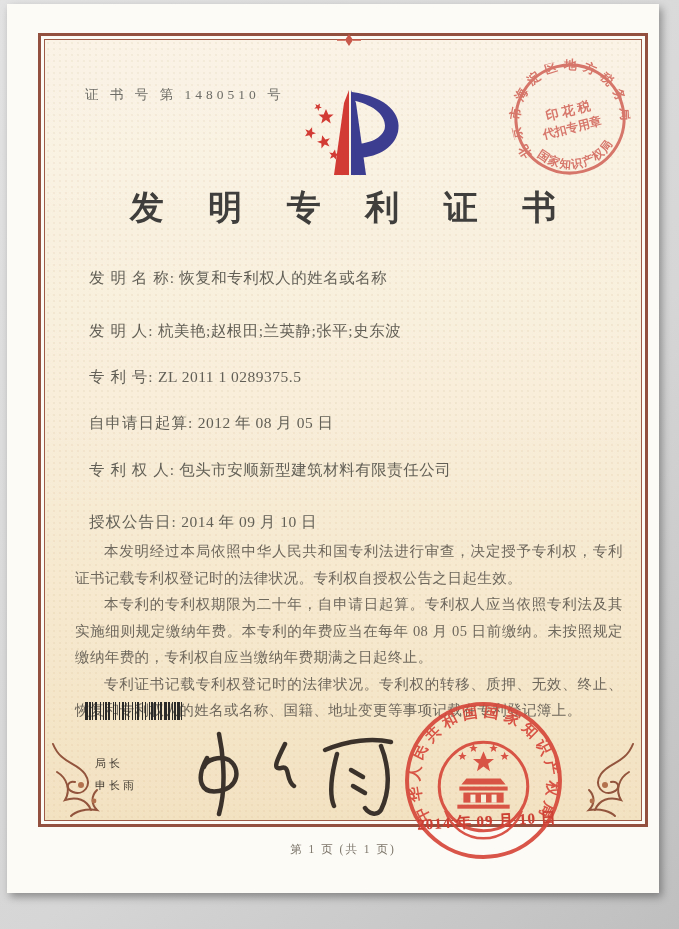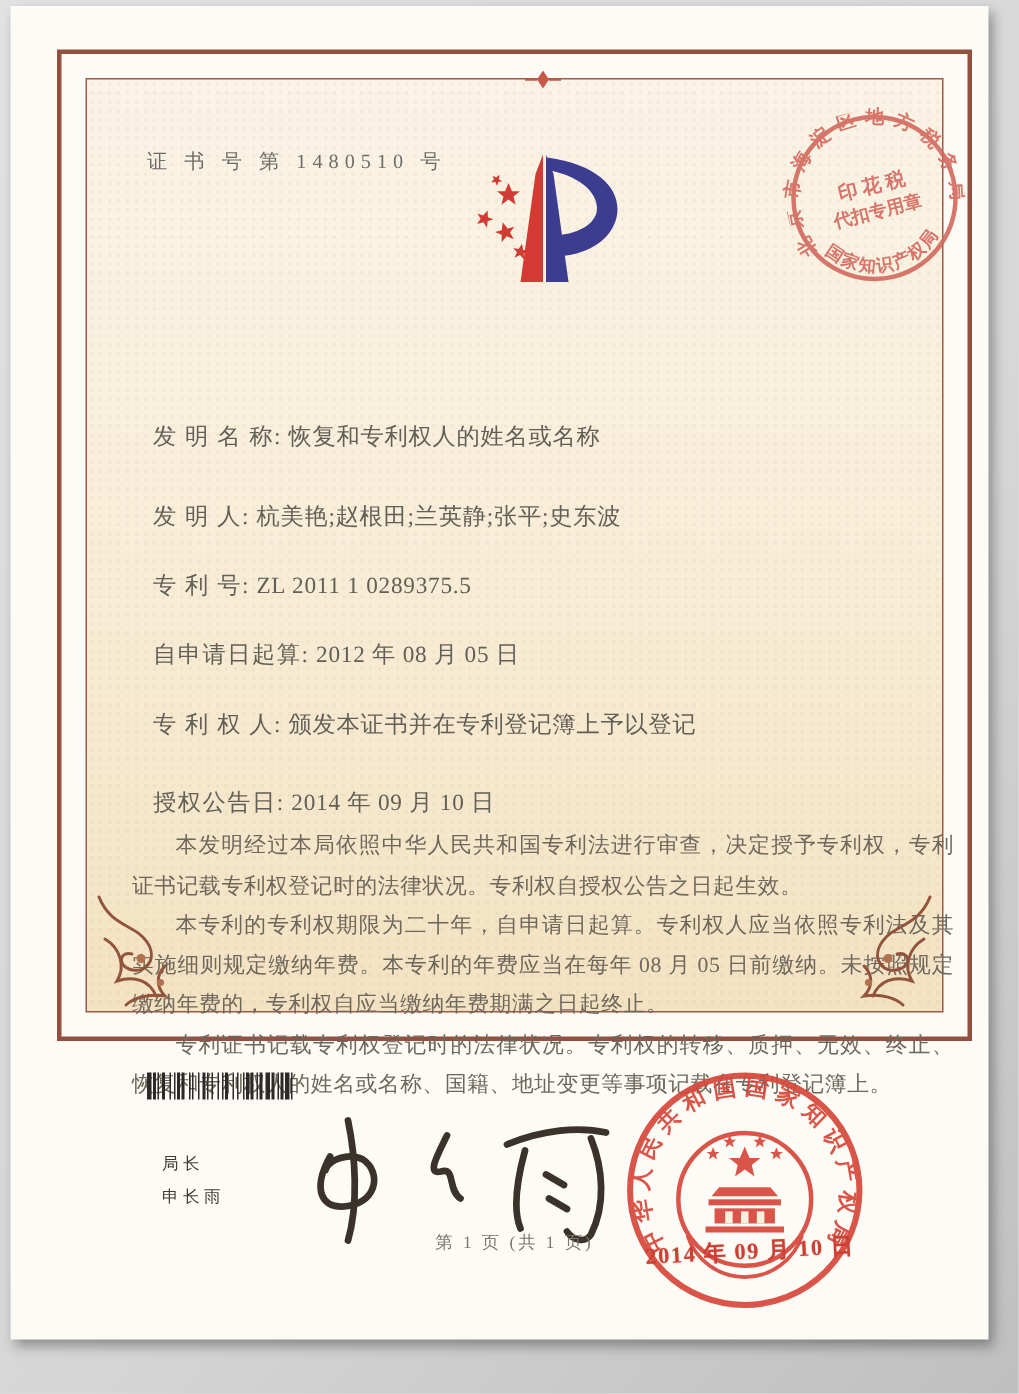--- a/index.html
+++ b/index.html
@@ -4,22 +4,22 @@
 <style>
   * { margin:0; padding:0; box-sizing:border-box; }
   html,body { width:679px; height:929px; overflow:hidden; background:#cfcfcf; }
   body { font-family:"Liberation Serif","DejaVu Serif",serif; position:relative; }
 
   .photo-bg { position:absolute; inset:0; background:linear-gradient(135deg,#e3e3e3 0%,#d6d6d6 60%,#bfbfbf 100%); }
 
   .paper { position:absolute; left:7px; top:4px; width:652px; height:889px;
            background:#fdfbf6; box-shadow:3px 4px 8px rgba(0,0,0,.35); }
 
-  .frame-outer { position:absolute; left:31px; top:29px; width:610px; height:661px;
-                 border:3px solid #94503e; padding:16px; }
+  .frame-outer { position:absolute; left:31px; top:29px; width:610px; height:794px;
+                 border:3px solid #94503e; padding:3px; }
   .frame-inner { width:100%; height:100%; border:1px solid #9c5a47;
                  background:
                    radial-gradient(rgba(170,120,60,.07) 1px, transparent 1.2px),
                    linear-gradient(180deg,#faf3e6 0%,#f8eeda 45%,#f5e7cb 80%,#f3e2c2 100%);
                  background-size:6px 6px, 100% 100%;
                  position:relative; }
 
   .cert-no { position:absolute; left:40px; top:46px; font-size:13.5px; letter-spacing:4px;
              color:#6d6c66; }
 
@@ -44,21 +44,21 @@
             letter-spacing:3px; line-height:2.0; }
   .signature { position:absolute; left:128px; top:678px; }
 
   .seal { position:absolute; left:356px; top:658px; }
   .seal-date { position:absolute; left:362px; top:772px; width:160px; text-align:center;
                color:#cc3f33; font-size:15px; font-weight:700; letter-spacing:1px;
                transform:rotate(-3deg); text-shadow:0 0 1px rgba(204,63,51,.4); }
 
   .tax-stamp { position:absolute; left:466px; top:20px; transform:rotate(-14deg); opacity:.88; }
 
-  .footer { position:absolute; left:0; top:768px; width:100%; text-align:center;
+  .footer { position:absolute; left:0; top:802px; width:100%; text-align:center;
             font-size:11.5px; color:#7c766b; letter-spacing:2px; }
 
   .ornament-top { position:absolute; left:284px; top:-8px; }
   .flourish { position:absolute; bottom:2px; }
   .flourish.right { right:2px; }
   .flourish.left { left:2px; transform:scaleX(-1); }
 </style>
 </head>
 <body>
 
@@ -81,41 +81,42 @@
         <path d="M60,7 C96,12 110,30 106,47 C102,64 83,73 64,73 L62,59 C80,59 93,51 93,41 C93,29 80,19 59,15 Z" fill="#3c3c90"></path>
         <g fill="#d23b34">
           <path transform="translate(34,32) scale(0.8)" d="M0,-10 L2.9,-3.1 L9.5,-3.1 L4.2,1.2 L5.9,8.1 L0,3.8 L-5.9,8.1 L-4.2,1.2 L-9.5,-3.1 L-2.9,-3.1 Z"></path>
           <path transform="translate(18,48) scale(0.6) rotate(20)" d="M0,-10 L2.9,-3.1 L9.5,-3.1 L4.2,1.2 L5.9,8.1 L0,3.8 L-5.9,8.1 L-4.2,1.2 L-9.5,-3.1 L-2.9,-3.1 Z"></path>
           <path transform="translate(32,57) scale(0.7) rotate(-15)" d="M0,-10 L2.9,-3.1 L9.5,-3.1 L4.2,1.2 L5.9,8.1 L0,3.8 L-5.9,8.1 L-4.2,1.2 L-9.5,-3.1 L-2.9,-3.1 Z"></path>
           <path transform="translate(42,70) scale(0.55) rotate(10)" d="M0,-10 L2.9,-3.1 L9.5,-3.1 L4.2,1.2 L5.9,8.1 L0,3.8 L-5.9,8.1 L-4.2,1.2 L-9.5,-3.1 L-2.9,-3.1 Z"></path>
           <path transform="translate(26,22) scale(0.4) rotate(30)" d="M0,-10 L2.9,-3.1 L9.5,-3.1 L4.2,1.2 L5.9,8.1 L0,3.8 L-5.9,8.1 L-4.2,1.2 L-9.5,-3.1 L-2.9,-3.1 Z"></path>
         </g>
       </svg>
 
+      <div class="title">发 明 专 利 证 书</div>
 
       <div class="fields">
         <div class="field-row" style="top:0px">
           <span class="field-label">发  明  名  称:</span>
           <span class="field-value">恢复和专利权人的姓名或名称</span>
         </div>
         <div class="field-row" style="top:53px">
           <span class="field-label">发     明     人:</span>
           <span class="field-value">杭美艳;赵根田;兰英静;张平;史东波</span>
         </div>
         <div class="field-row" style="top:99px">
           <span class="field-label">专     利     号:</span>
           <span class="field-value">ZL 2011 1 0289375.5</span>
         </div>
         <div class="field-row" style="top:145px">
           <span class="field-label">自申请日起算:</span>
           <span class="field-value">2012 年 08 月 05 日</span>
         </div>
         <div class="field-row" style="top:192px">
           <span class="field-label">专  利  权  人:</span>
-          <span class="field-value">颁发本证书并在专利登记簿上予以登记</span>
+          <span class="field-value">包头市安顺新型建筑材料有限责任公司</span>
         </div>
         <div class="field-row" style="top:244px">
           <span class="field-label">授权公告日:</span>
           <span class="field-value">2014 年 09 月 10 日</span>
         </div>
       </div>
 
       <div class="body-text">
         <p>本发明经过本局依照中华人民共和国专利法进行审查，决定授予专利权，专利证书记载专利权登记时的法律状况。专利权自授权公告之日起生效。</p>
         <p>本专利的专利权期限为二十年，自申请日起算。专利权人应当依照专利法及其实施细则规定缴纳年费。本专利的年费应当在每年 08 月 05 日前缴纳。未按照规定缴纳年费的，专利权自应当缴纳年费期满之日起终止。</p>

